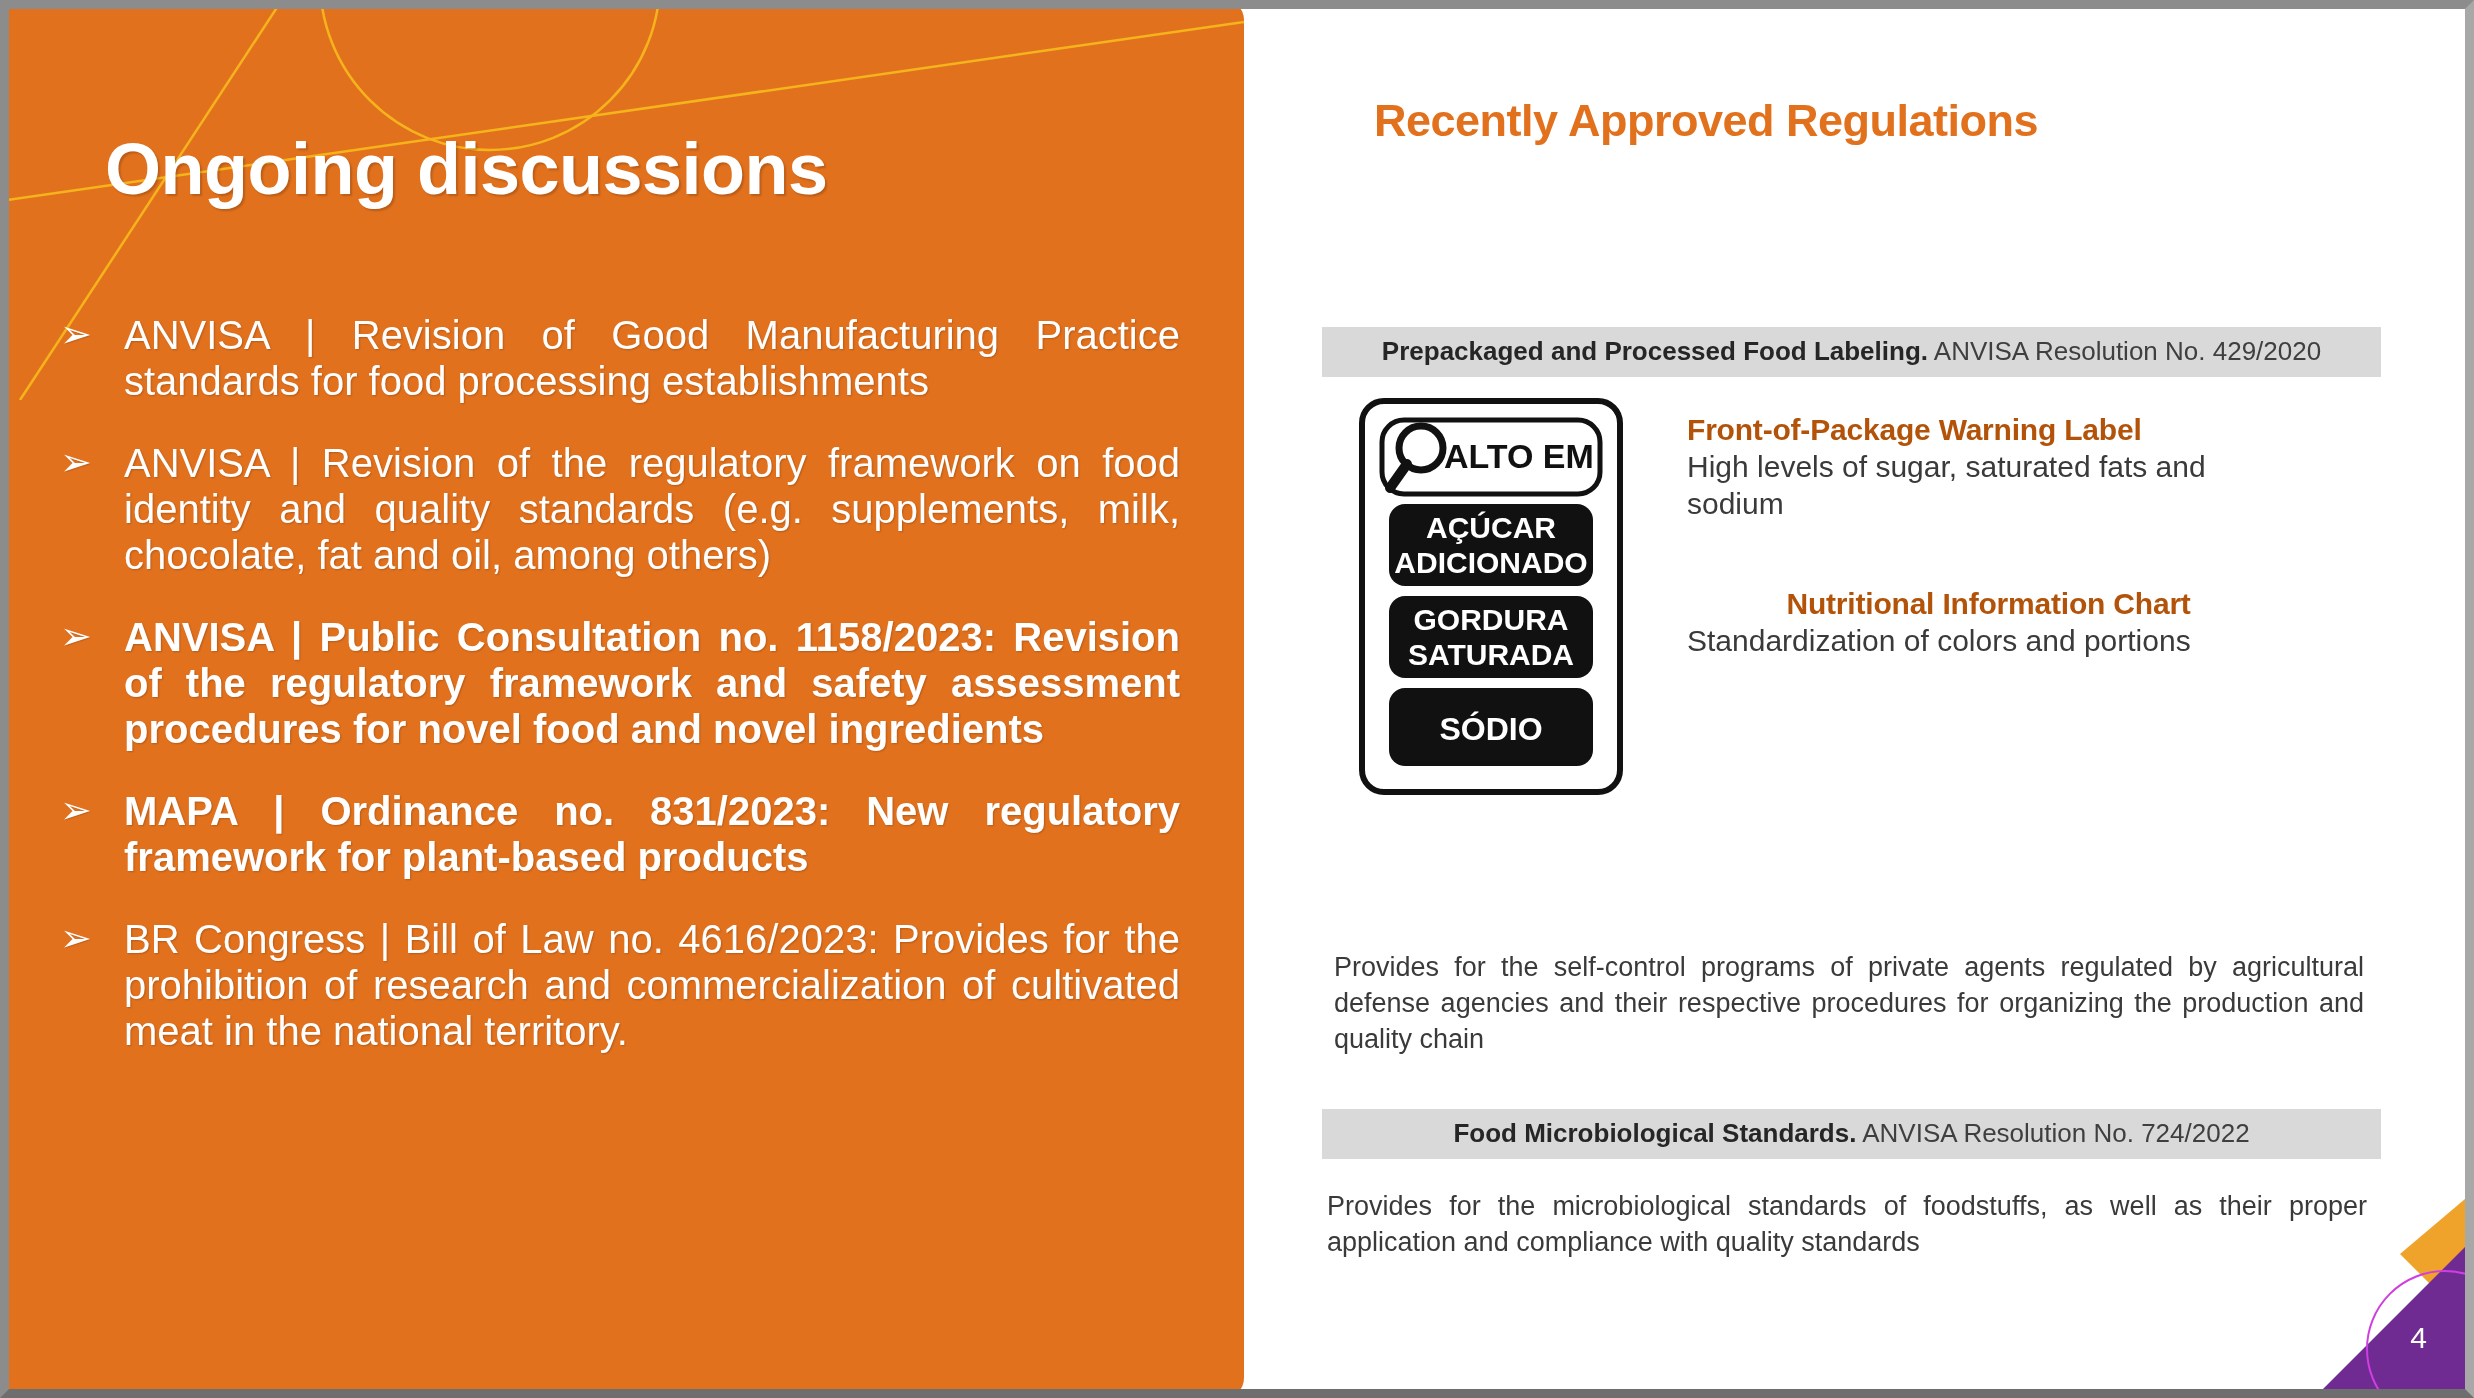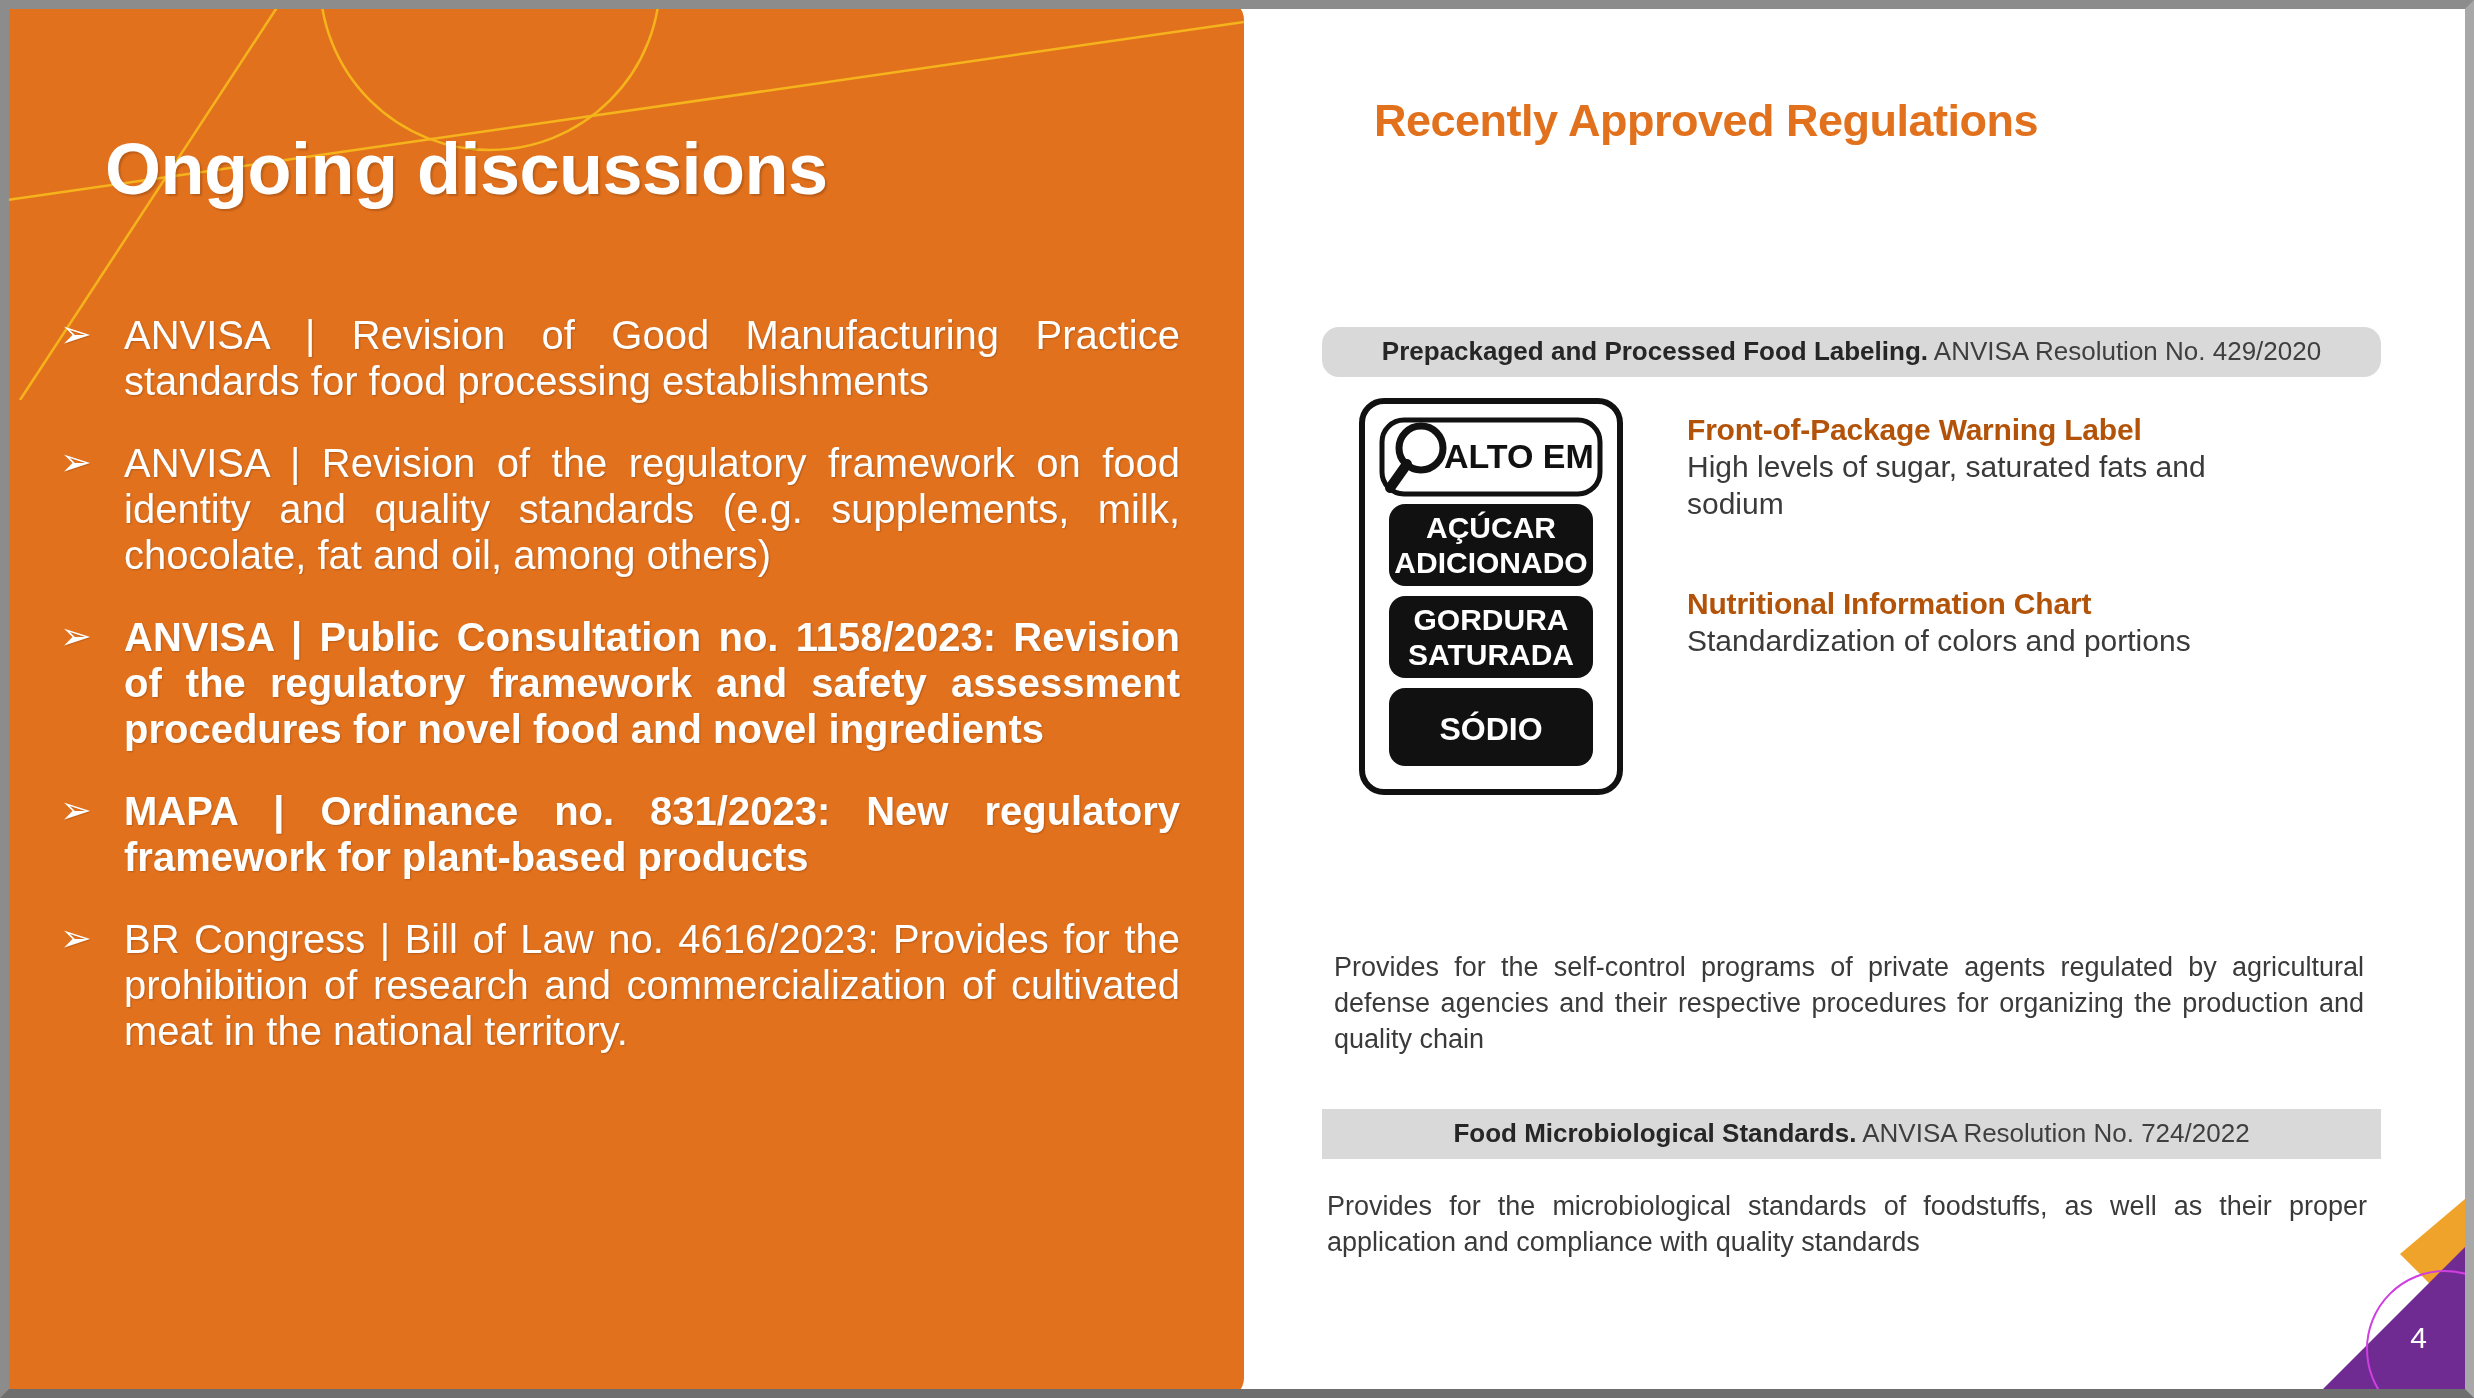--- a/index.html
+++ b/index.html
@@ -220,21 +220,21 @@
         <span class="bullet-text">BR Congress | Bill of Law no. 4616/2023: Provides for the prohibition of research and commercialization of cultivated meat in the national territory.</span>
       </div>
 
     </div>
   </div>
 
   <div id="right-panel">
 
     <div id="right-title">Recently Approved Regulations</div>
 
-    <div class="gray-band" style="top:327px;border-radius:17px;">
+    <div class="gray-band" style="top:327px;">
       <span class="band-strong">Prepackaged and Processed Food Labeling.</span><span class="band-light"> ANVISA Resolution No. 429/2020</span>
     </div>
   </div>
 
   <svg id="fop-label" viewBox="0 0 264 397">
     <rect x="3" y="3" width="258" height="391" rx="22" ry="22" fill="#ffffff" stroke="#111111" stroke-width="6"></rect>
 
     <rect x="23" y="22" width="218" height="74" rx="22" ry="22" fill="#ffffff" stroke="#111111" stroke-width="5"></rect>
 
     <circle cx="62" cy="50" r="22" fill="none" stroke="#111111" stroke-width="7"></circle>
@@ -251,21 +251,21 @@
 
     <rect x="30" y="290" width="204" height="78" rx="16" ry="16" fill="#111111"></rect>
     <text x="132" y="342" text-anchor="middle" font-family="'Liberation Sans',sans-serif" font-size="32" font-weight="bold" fill="#ffffff">SÓDIO</text>
   </svg>
 
   <div class="side-block" style="left:1678px; top:404px;">
     <div class="side-head">Front-of-Package Warning Label</div>
     <div class="side-body">High levels of sugar, saturated fats and sodium</div>
   </div>
 
-  <div class="side-block" style="left:1678px; top:578px;">
+  <div class="side-block" style="left:1678px; top:578px;text-align:right;">
     <div class="side-head">Nutritional Information Chart</div>
     <div class="side-body">Standardization of colors and portions</div>
   </div>
 
   <div class="body-para" style="left:1325px; top:941px; width:1030px;">Provides for the self-control programs of private agents regulated by agricultural defense agencies and their respective procedures for organizing the production and quality chain</div>
 
   <div class="gray-band" style="left:1313px; top:1100px; width:1059px;">
     <span class="band-strong">Food Microbiological Standards.</span><span class="band-light"> ANVISA Resolution No. 724/2022</span>
   </div>
   <div class="body-para" style="left:1318px; top:1180px; width:1040px;">Provides for the microbiological standards of foodstuffs, as well as their proper application and compliance with quality standards</div>

